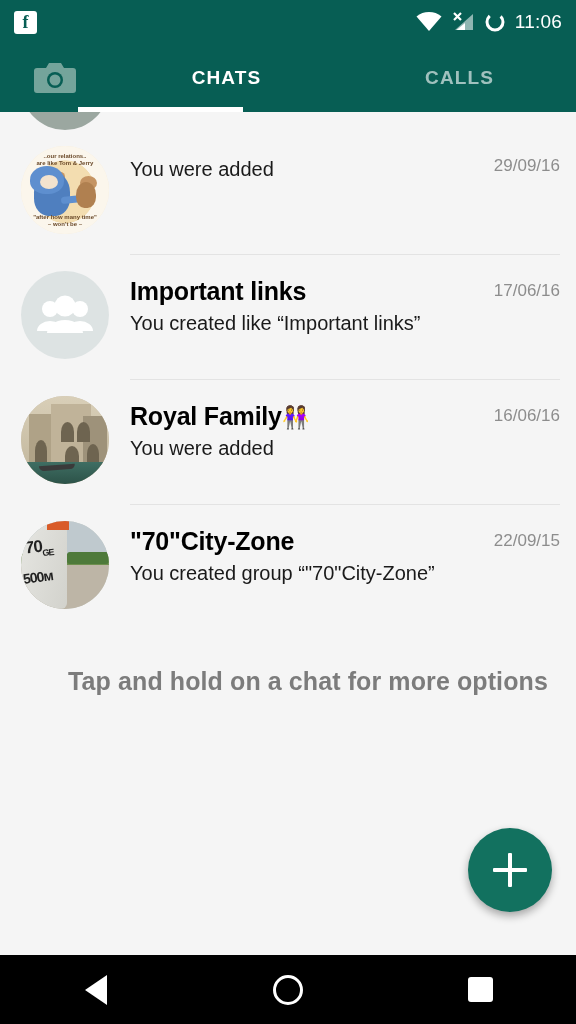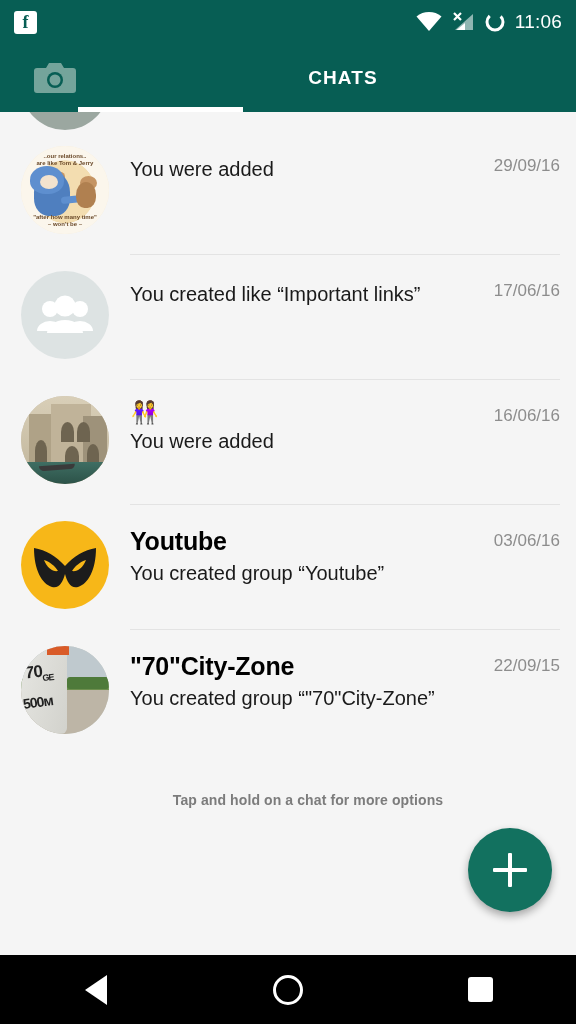--- a/index.html
+++ b/index.html
@@ -143,21 +143,21 @@
   .av-milestone .n70 sub{font-size:9px;}
   .av-milestone .n500{position:absolute;left:2px;top:48px;font-size:14px;
      font-weight:bold;color:#222;transform:rotate(-8deg);letter-spacing:-1px;}
   .av-milestone .trees{position:absolute;left:46px;top:31px;right:0;height:12px;
      background:#4E7A3A;border-radius:3px;}
 
   .av-partial{background:#9BA7A0;}
 
   
   .hint{
-    text-align:center;margin-top:37px;font-size:14px;color:#7C7C7C;
+    text-align:center;margin-top:37px;font-size:25px;color:#7C7C7C;
     font-weight:bold;letter-spacing:.1px;padding-left:40px;
   }
   .fab{
     position:absolute;right:24px;bottom:112px;width:84px;height:84px;
     border-radius:50%;background:#12715F;
     box-shadow:0 4px 9px rgba(0,0,0,.33);
     display:flex;align-items:center;justify-content:center;
   }
   .fab .plus{position:relative;width:34px;height:34px;}
   .fab .plus::before,.fab .plus::after{
@@ -209,20 +209,21 @@
   <div class="toolbar">
     <div class="cam-wrap">
       <svg width="44" height="36" viewBox="0 0 44 36">
         <path d="M16 3 h12 l3 5 h9 a3 3 0 0 1 3 3 v19 a3 3 0 0 1 -3 3 h-36 a3 3 0 0 1 -3 -3 v-19 a3 3 0 0 1 3 -3 h9 z" fill="#74A49B"></path>
         <circle cx="22" cy="20" r="8" fill="#075E54"></circle>
         <circle cx="22" cy="20" r="5.5" fill="#74A49B"></circle>
       </svg>
     </div>
     <div class="tabs">
       <div class="tab active">CHATS</div>
+      <div class="tab">CALLS</div>
     </div>
     <div class="tab-indicator"></div>
   </div>
 
   <div class="list">
 
     <div class="row partial">
       <div class="avatar av-partial">
         
       </div>
@@ -254,20 +255,23 @@
         <svg width="56" height="40" viewBox="0 0 56 40">
           <circle cx="13" cy="14" r="8" fill="#fff"></circle>
           <circle cx="43" cy="14" r="8" fill="#fff"></circle>
           <path d="M0 36 a13 10 0 0 1 26 0 z" fill="#fff"></path>
           <path d="M30 36 a13 10 0 0 1 26 0 z" fill="#fff"></path>
           <circle cx="28" cy="11" r="10.5" fill="#fff"></circle>
           <path d="M10 38 a18 13 0 0 1 36 0 z" fill="#fff"></path>
         </svg>
       </div>
       <div class="texts">
+        <div class="titleline">
+          <span class="title">Important links</span>
+        </div>
         <div class="snippet">You created like “Important links”</div>
         <div class="date">17/06/16</div>
       </div>
       <div class="divider"></div>
     </div>
 
     <div class="row">
       <div class="avatar av-fort">
         <div class="sky"></div>
         <div class="b1"></div>
@@ -276,46 +280,29 @@
         <div class="arch" style="left:14px;top:44px;width:12px;height:22px;"></div>
         <div class="arch" style="left:40px;top:26px;width:13px;height:20px;"></div>
         <div class="arch" style="left:56px;top:26px;width:13px;height:20px;"></div>
         <div class="arch" style="left:44px;top:50px;width:14px;height:20px;"></div>
         <div class="arch" style="left:66px;top:48px;width:12px;height:20px;"></div>
         <div class="water"></div>
         <div class="boat"></div>
       </div>
       <div class="texts">
         <div class="titleline">
+          <span class="title">Royal Family</span>
           <span class="emoji">👭</span>
         </div>
         <div class="snippet">You were added</div>
         <div class="date">16/06/16</div>
       </div>
       <div class="divider"></div>
     </div>
 
-    <div class="row">
-      <div class="avatar av-youtube">
-        <svg width="66" height="46" viewBox="0 0 66 46">
-          <path d="M2 4 C2 26 10 40 20 43 C27 45 31 38 33 30 C35 38 39 45 46 43 C56 40 64 26 64 4
-                   C52 6 42 12 33 22 C24 12 14 6 2 4 Z" fill="#1C1C1C"></path>
-          <path d="M12 16 C18 18 23 22 26 27 C21 28 15 24 12 16 Z" fill="#F7B718"></path>
-          <path d="M54 16 C48 18 43 22 40 27 C45 28 51 24 54 16 Z" fill="#F7B718"></path>
-        </svg>
-      </div>
-      <div class="texts">
-        <div class="titleline">
-          <span class="title">Youtube</span>
-        </div>
-        <div class="snippet">You created group “Youtube”</div>
-        <div class="date">03/06/16</div>
-      </div>
-      <div class="divider"></div>
-    </div>
 
     <div class="row">
       <div class="avatar av-milestone">
         <div class="road"></div>
         <div class="trees"></div>
         <div class="stone"></div>
         <div class="cap"></div>
         <div class="n70">70<sub>GE</sub></div>
         <div class="n500">500м</div>
       </div>

